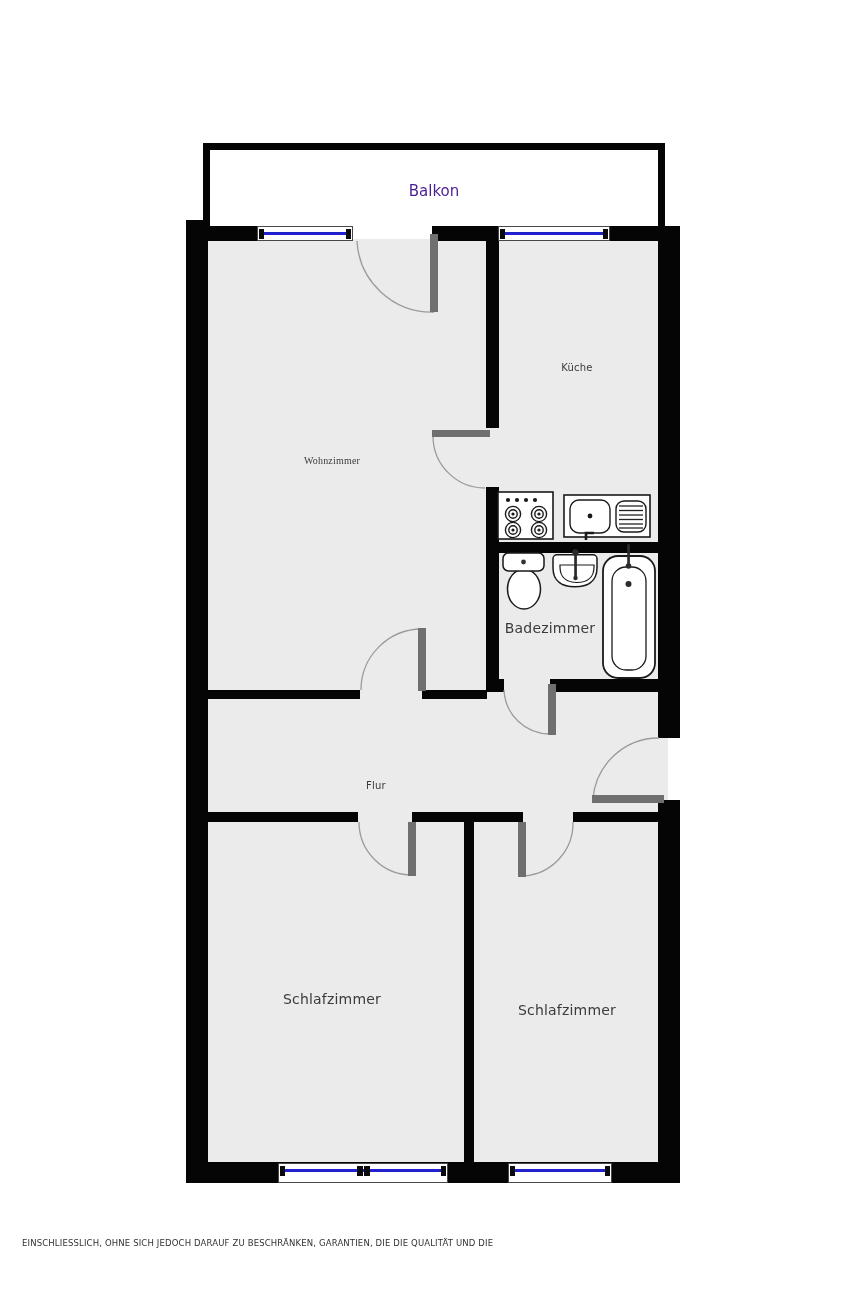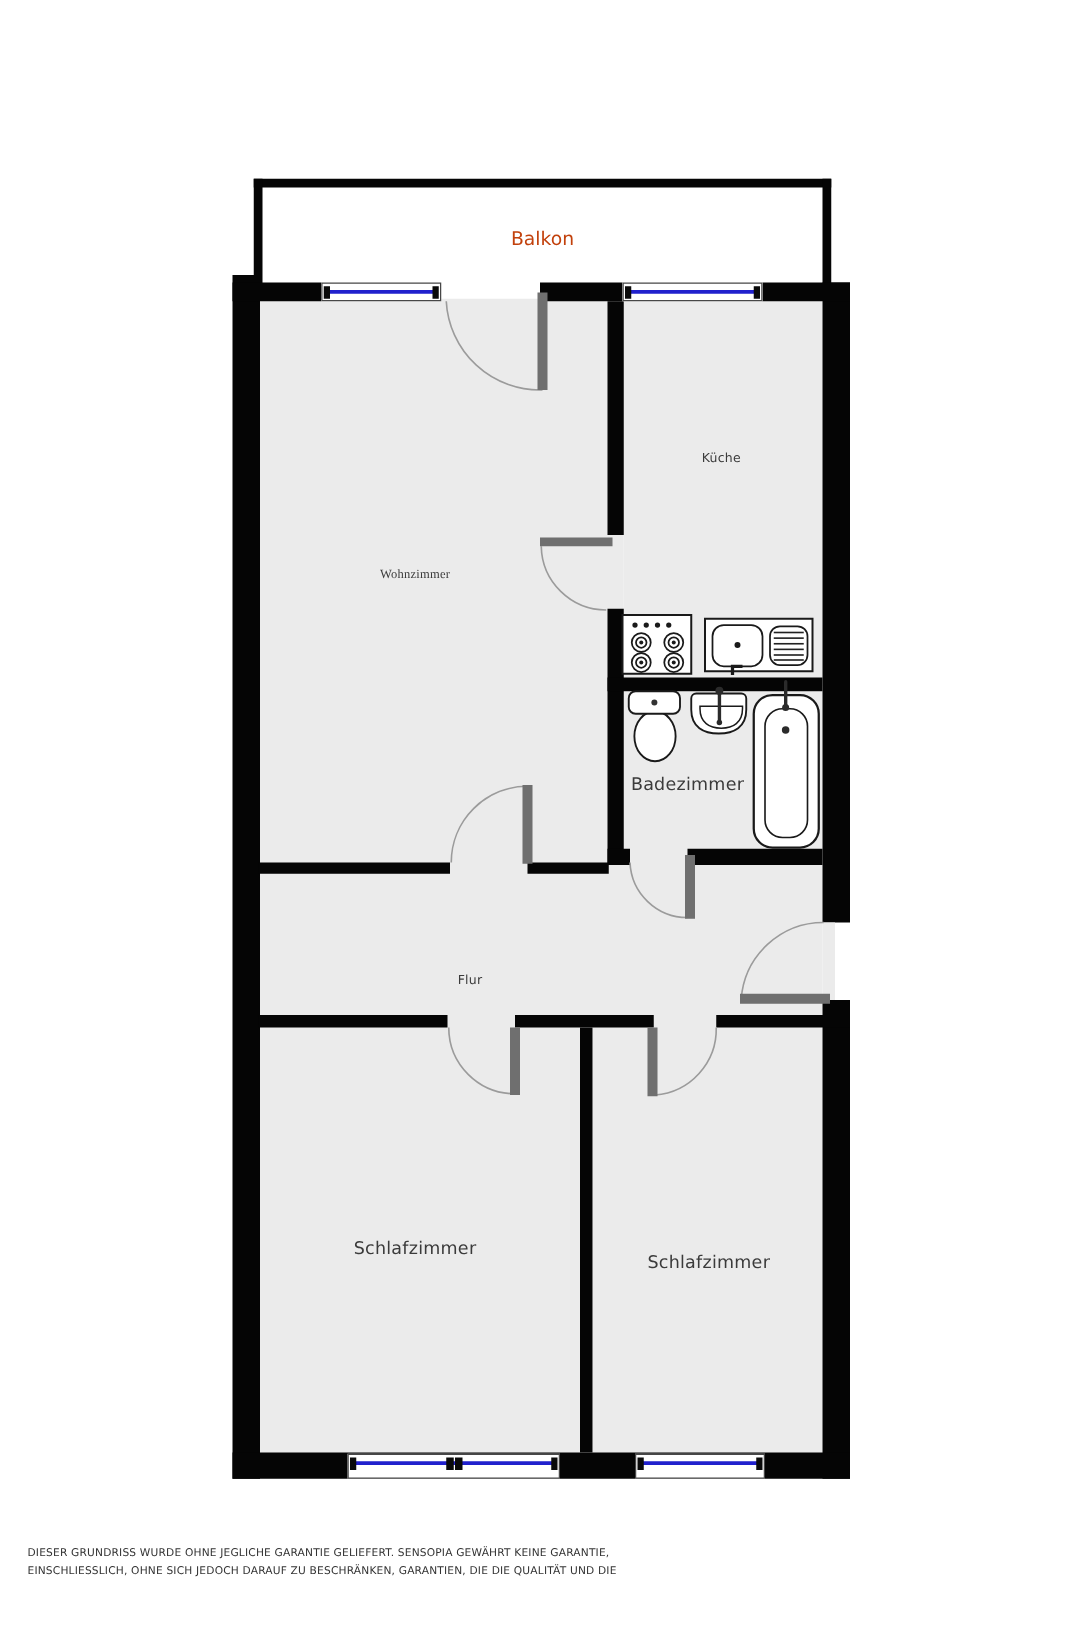--- a/index.html
+++ b/index.html
@@ -22,21 +22,21 @@
   .disclaimer{position:absolute;left:22px;top:1236px;width:480px;color:#333333;
               font-size:8.5px;line-height:14px;letter-spacing:.15px;}
   .disclaimer span{display:block;}
 </style>
 </head>
 <body>
 
 <div class="canvas">
 
   <div class="balcony">
-    <div style="color:#c2410c;font-size:15px;">Balkon</div>
+    <div style="color:#4c1d95;font-size:15px;">Balkon</div>
   </div>
 
   <div class="room" style="left:207px;top:239px;width:292px;height:460px;"></div>
   <div class="room" style="left:499px;top:239px;width:159px;height:310px;"></div>
   <div class="room" style="left:499px;top:553px;width:159px;height:139px;"></div>
   <div class="room" style="left:207px;top:691px;width:451px;height:125px;"></div>
   <div class="room" style="left:207px;top:814px;width:257px;height:351px;"></div>
   <div class="room" style="left:474px;top:814px;width:184px;height:351px;"></div>
 
   <div class="wall" style="left:186px;top:220px;width:22px;height:963px;"></div>
@@ -176,17 +176,16 @@
   </svg>
 
   <div class="room-label" style="left:332px;top:460px;font-family:Liberation Serif, serif;">Wohnzimmer</div>
   <div class="room-label" style="left:577px;top:367px;">Küche</div>
   <div class="room-label sm" style="left:550px;top:628px;">Badezimmer</div>
   <div class="room-label" style="left:376px;top:748px;margin-top:37px;">Flur</div>
   <div class="room-label sm" style="left:332px;top:999px;">Schlafzimmer</div>
   <div class="room-label sm" style="left:567px;top:1010px;">Schlafzimmer</div>
 
   <div class="disclaimer">
-    <span>DIESER GRUNDRISS WURDE OHNE JEGLICHE GARANTIE GELIEFERT. SENSOPIA GEWÄHRT KEINE GARANTIE,</span>
     <span>EINSCHLIESSLICH, OHNE SICH JEDOCH DARAUF ZU BESCHRÄNKEN, GARANTIEN, DIE DIE QUALITÄT UND DIE</span>
   </div>
 
 </div>
 
 </body></html>

